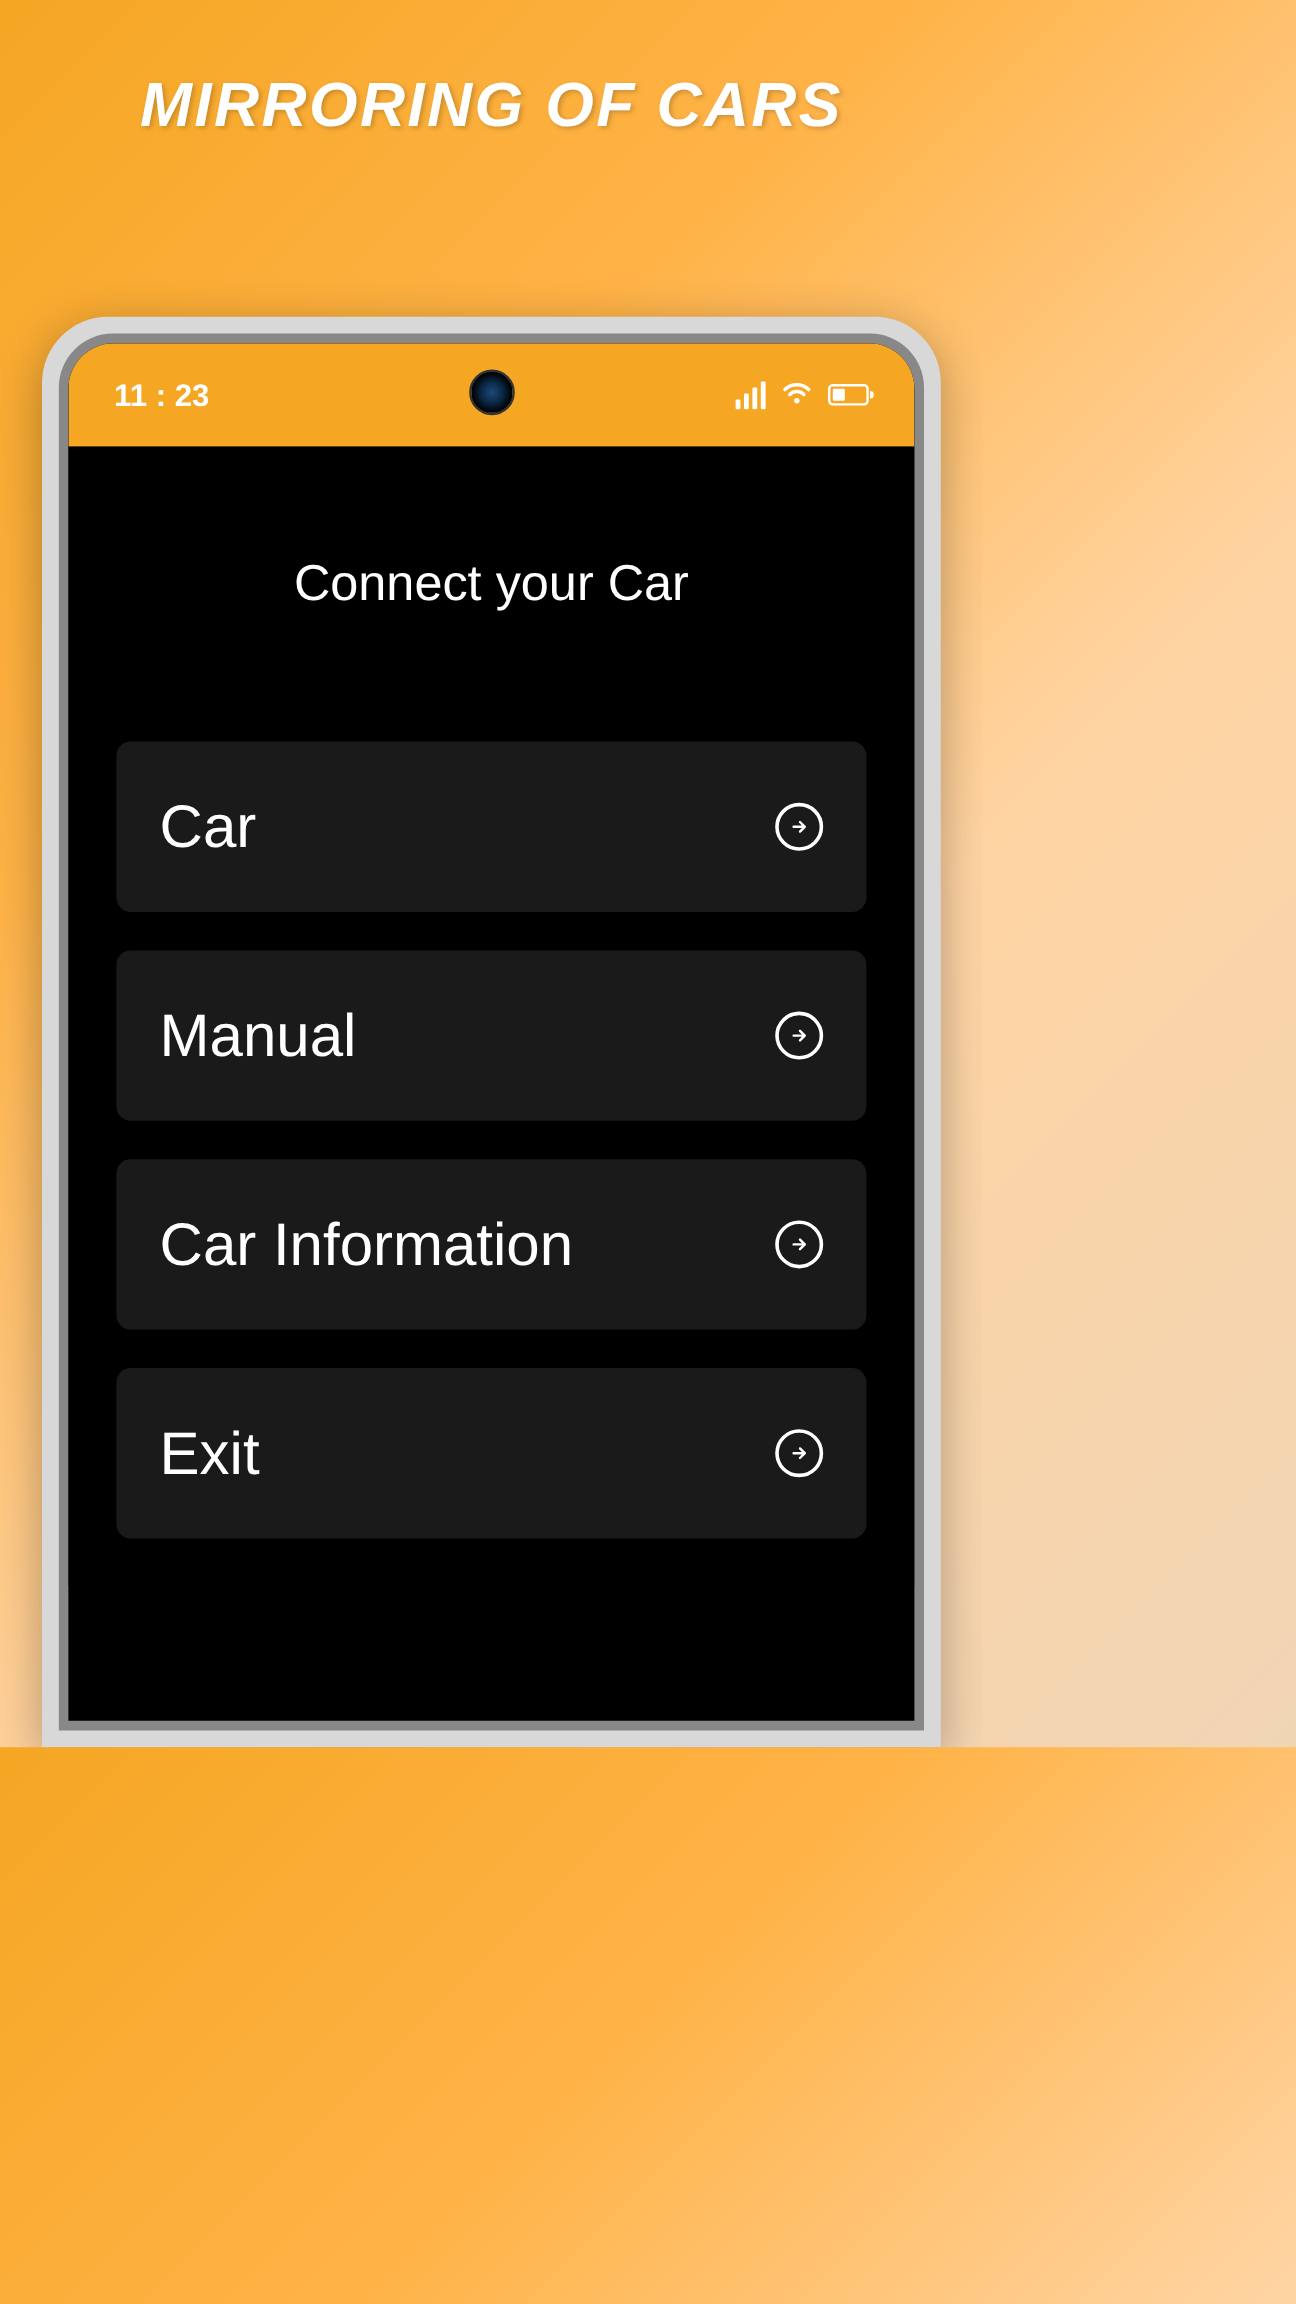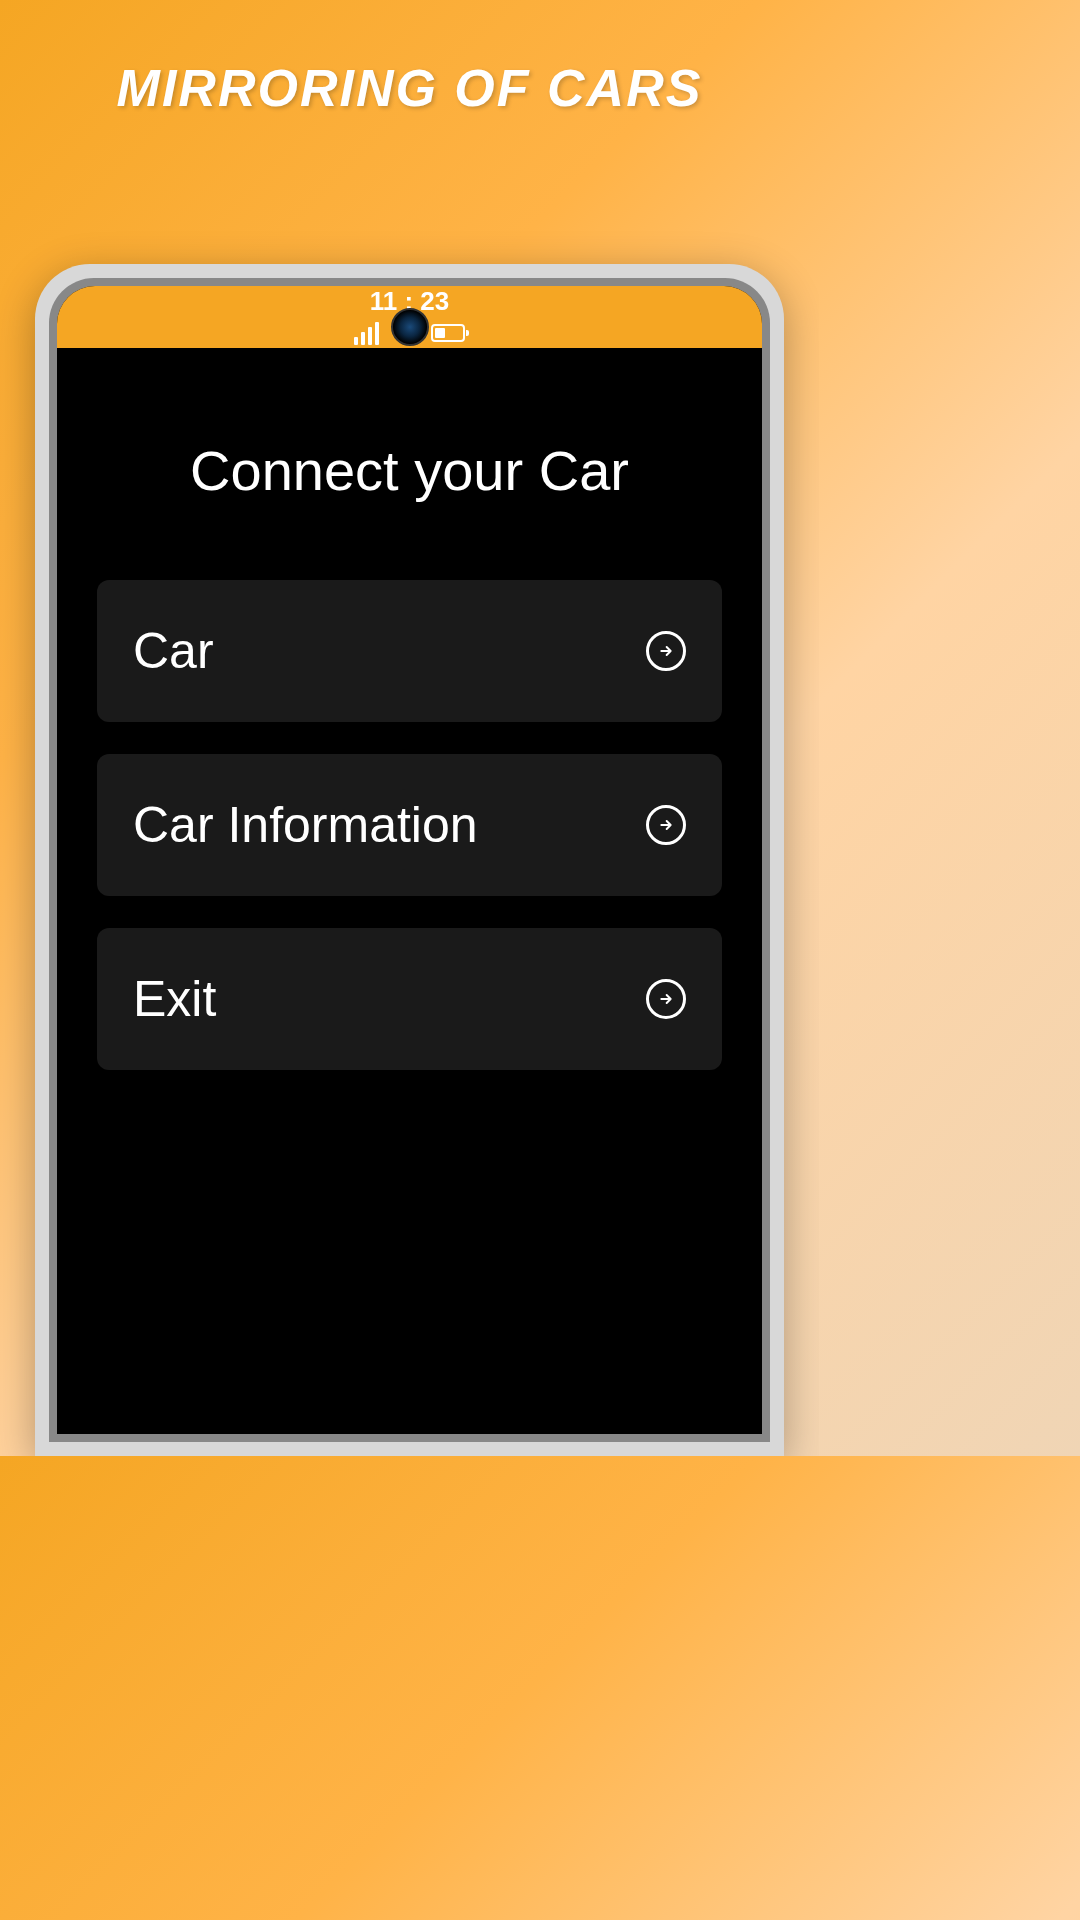--- a/index.html
+++ b/index.html
@@ -53,27 +53,26 @@
       width: 100%;
       height: 100%;
       background: #000;
       border-radius: 38px 38px 0 0;
       overflow: hidden;
       position: relative;
     }
     
     .status-bar {
       background: #f5a623;
-      height: 62px;
+      height: 86px;
       display: flex;
       align-items: center;
       justify-content: space-between;
       padding: 0 38px;
       position: relative;
-      flex-direction: column;
     }
     
     .status-time {
       color: #ffffff;
       font-size: 26px;
       font-weight: 600;
     }
     
     .camera-notch {
       position: absolute;
@@ -144,24 +143,24 @@
       border-radius: 1px;
     }
     
     .app-content {
       background: #000;
       padding: 90px 40px 40px;
     }
     
     .page-title {
       color: #ffffff;
-      font-size: 56px;
+      font-size: 42px;
       font-weight: 500;
       text-align: center;
-      margin-bottom: 77px;
+      margin-bottom: 108px;
     }
     
     .menu-list {
       display: flex;
       flex-direction: column;
       gap: 32px;
     }
     
     .menu-item {
       background: #1a1a1a;
@@ -234,20 +233,28 @@
 
           <div class="menu-item">
             <span class="menu-label">Car</span>
             <div class="arrow-circle">
               <svg viewBox="0 0 24 24" fill="none">
                 <path d="M5 12h14M13 6l6 6-6 6" stroke="#fff" stroke-width="3" stroke-linecap="round" stroke-linejoin="round"></path>
               </svg>
             </div>
           </div>
 
+          <div class="menu-item">
+            <span class="menu-label">Manual</span>
+            <div class="arrow-circle">
+              <svg viewBox="0 0 24 24" fill="none">
+                <path d="M5 12h14M13 6l6 6-6 6" stroke="#fff" stroke-width="3" stroke-linecap="round" stroke-linejoin="round"></path>
+              </svg>
+            </div>
+          </div>
 
           <div class="menu-item">
             <span class="menu-label">Car Information</span>
             <div class="arrow-circle">
               <svg viewBox="0 0 24 24" fill="none">
                 <path d="M5 12h14M13 6l6 6-6 6" stroke="#fff" stroke-width="3" stroke-linecap="round" stroke-linejoin="round"></path>
               </svg>
             </div>
           </div>
 

